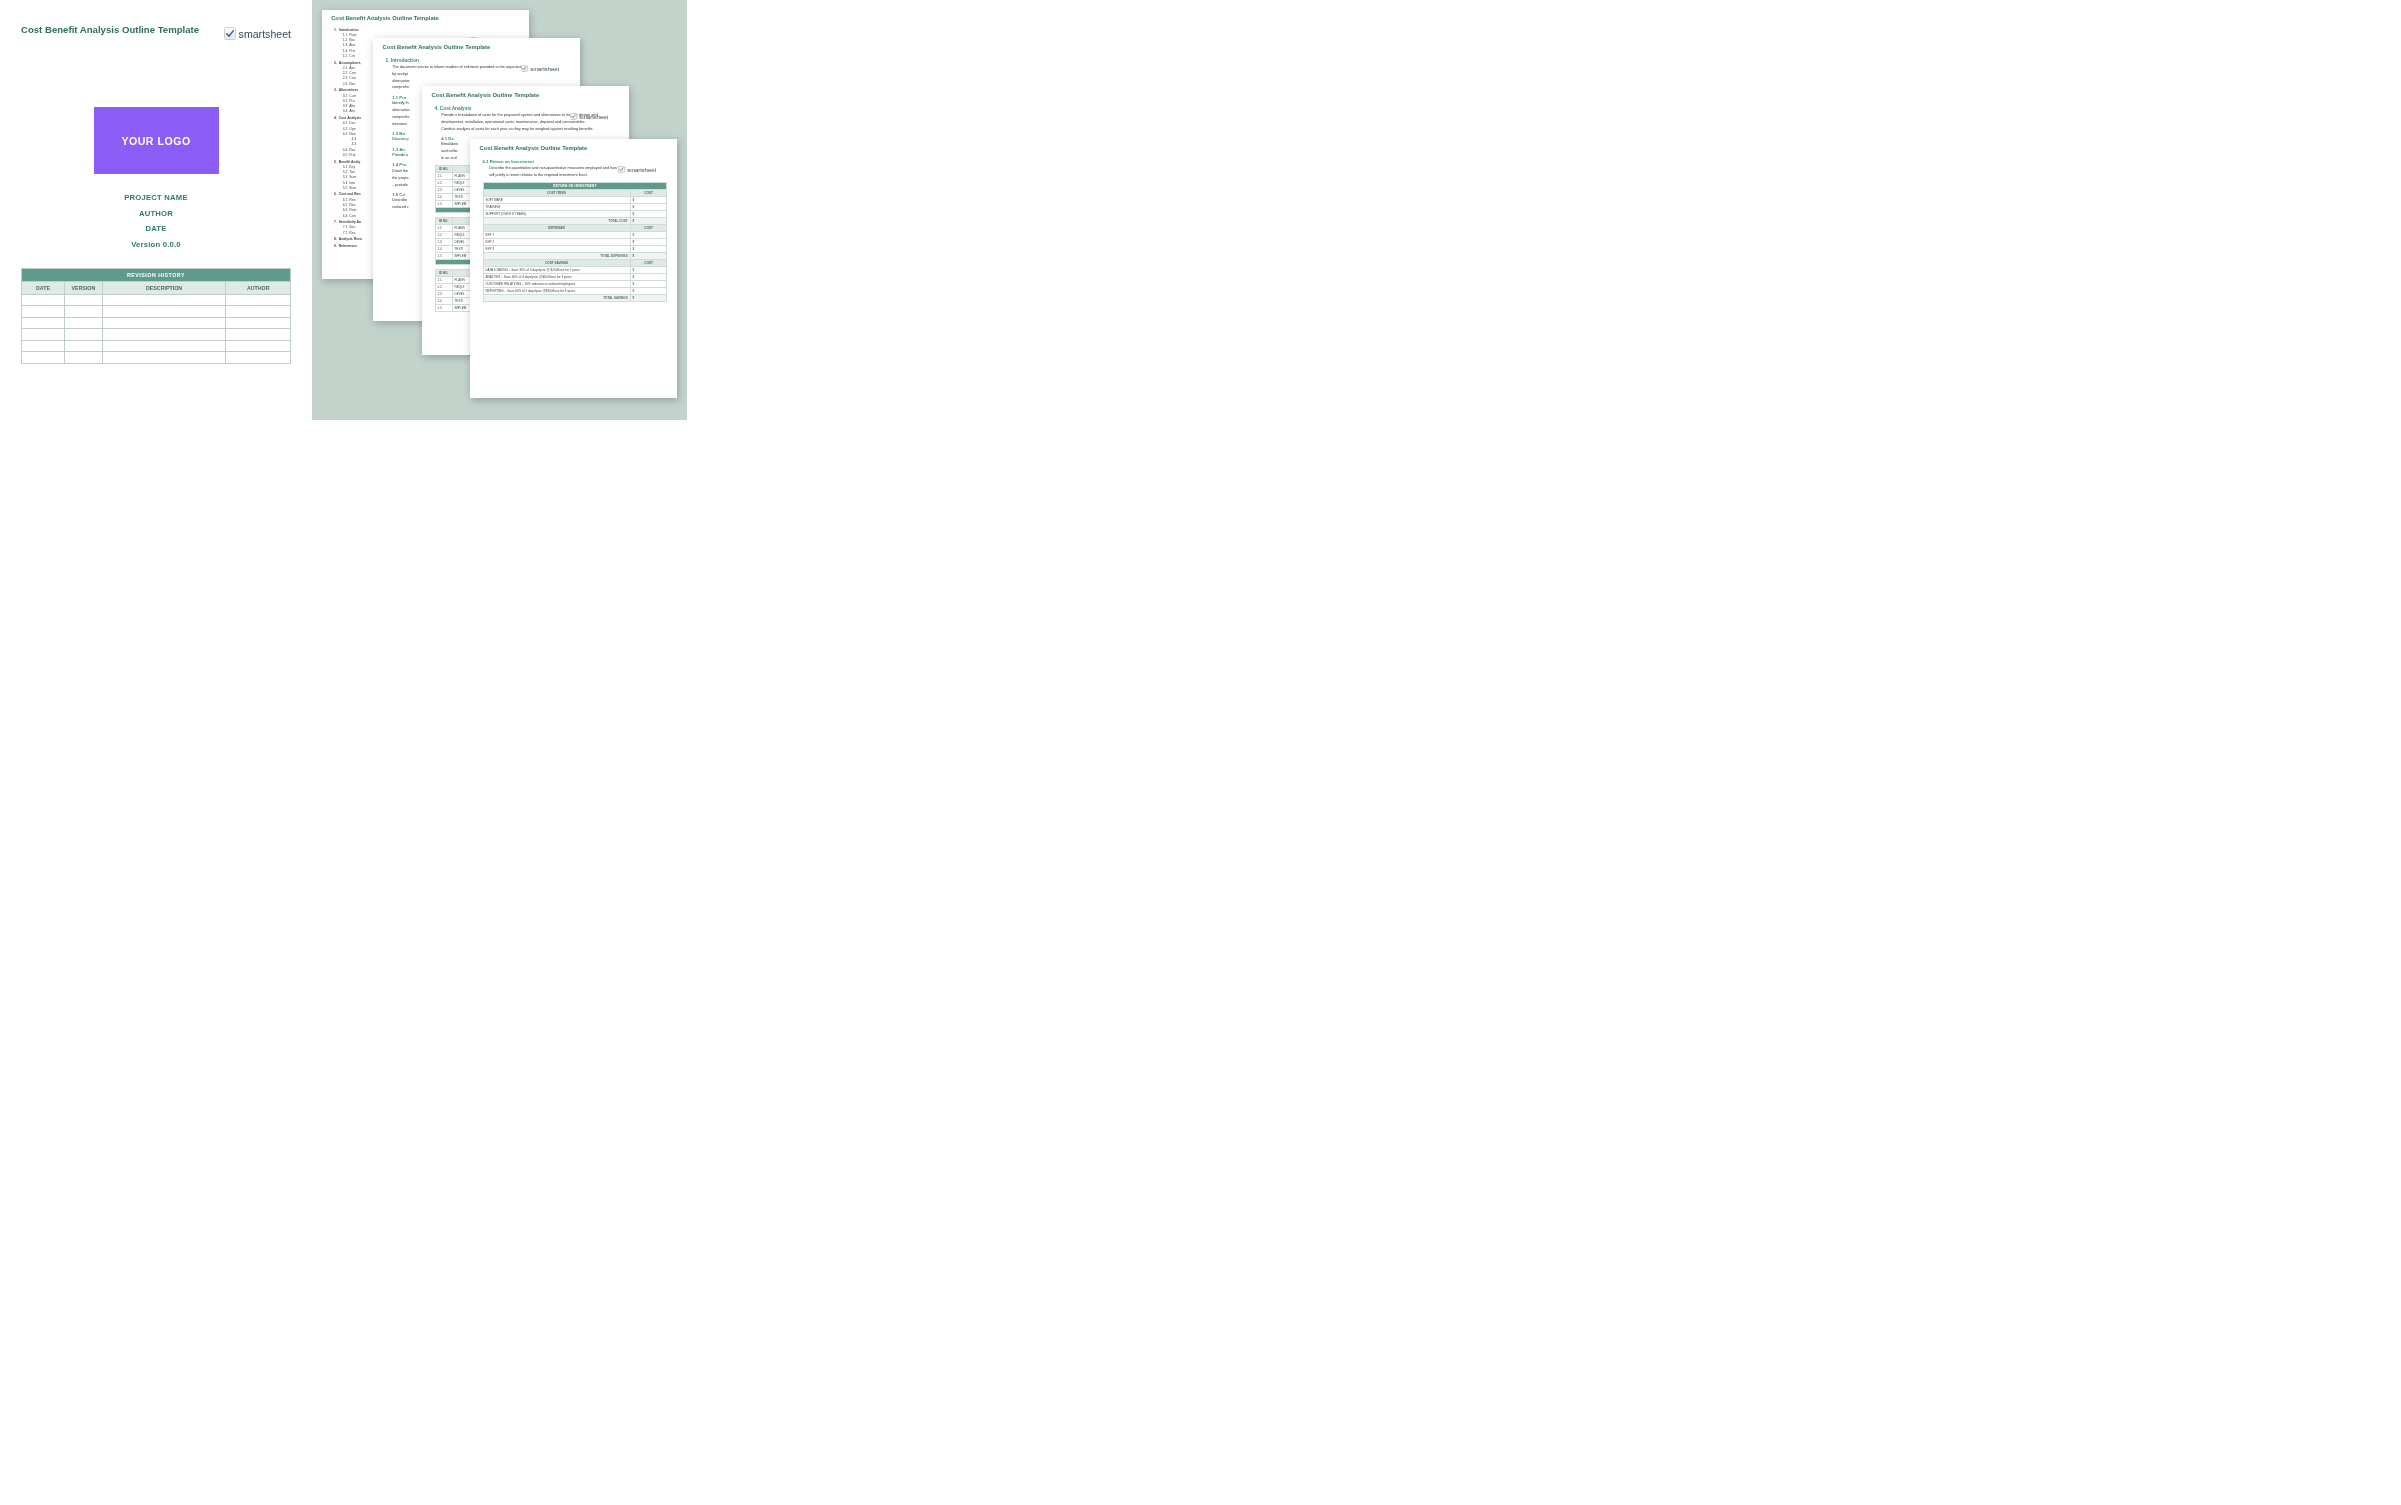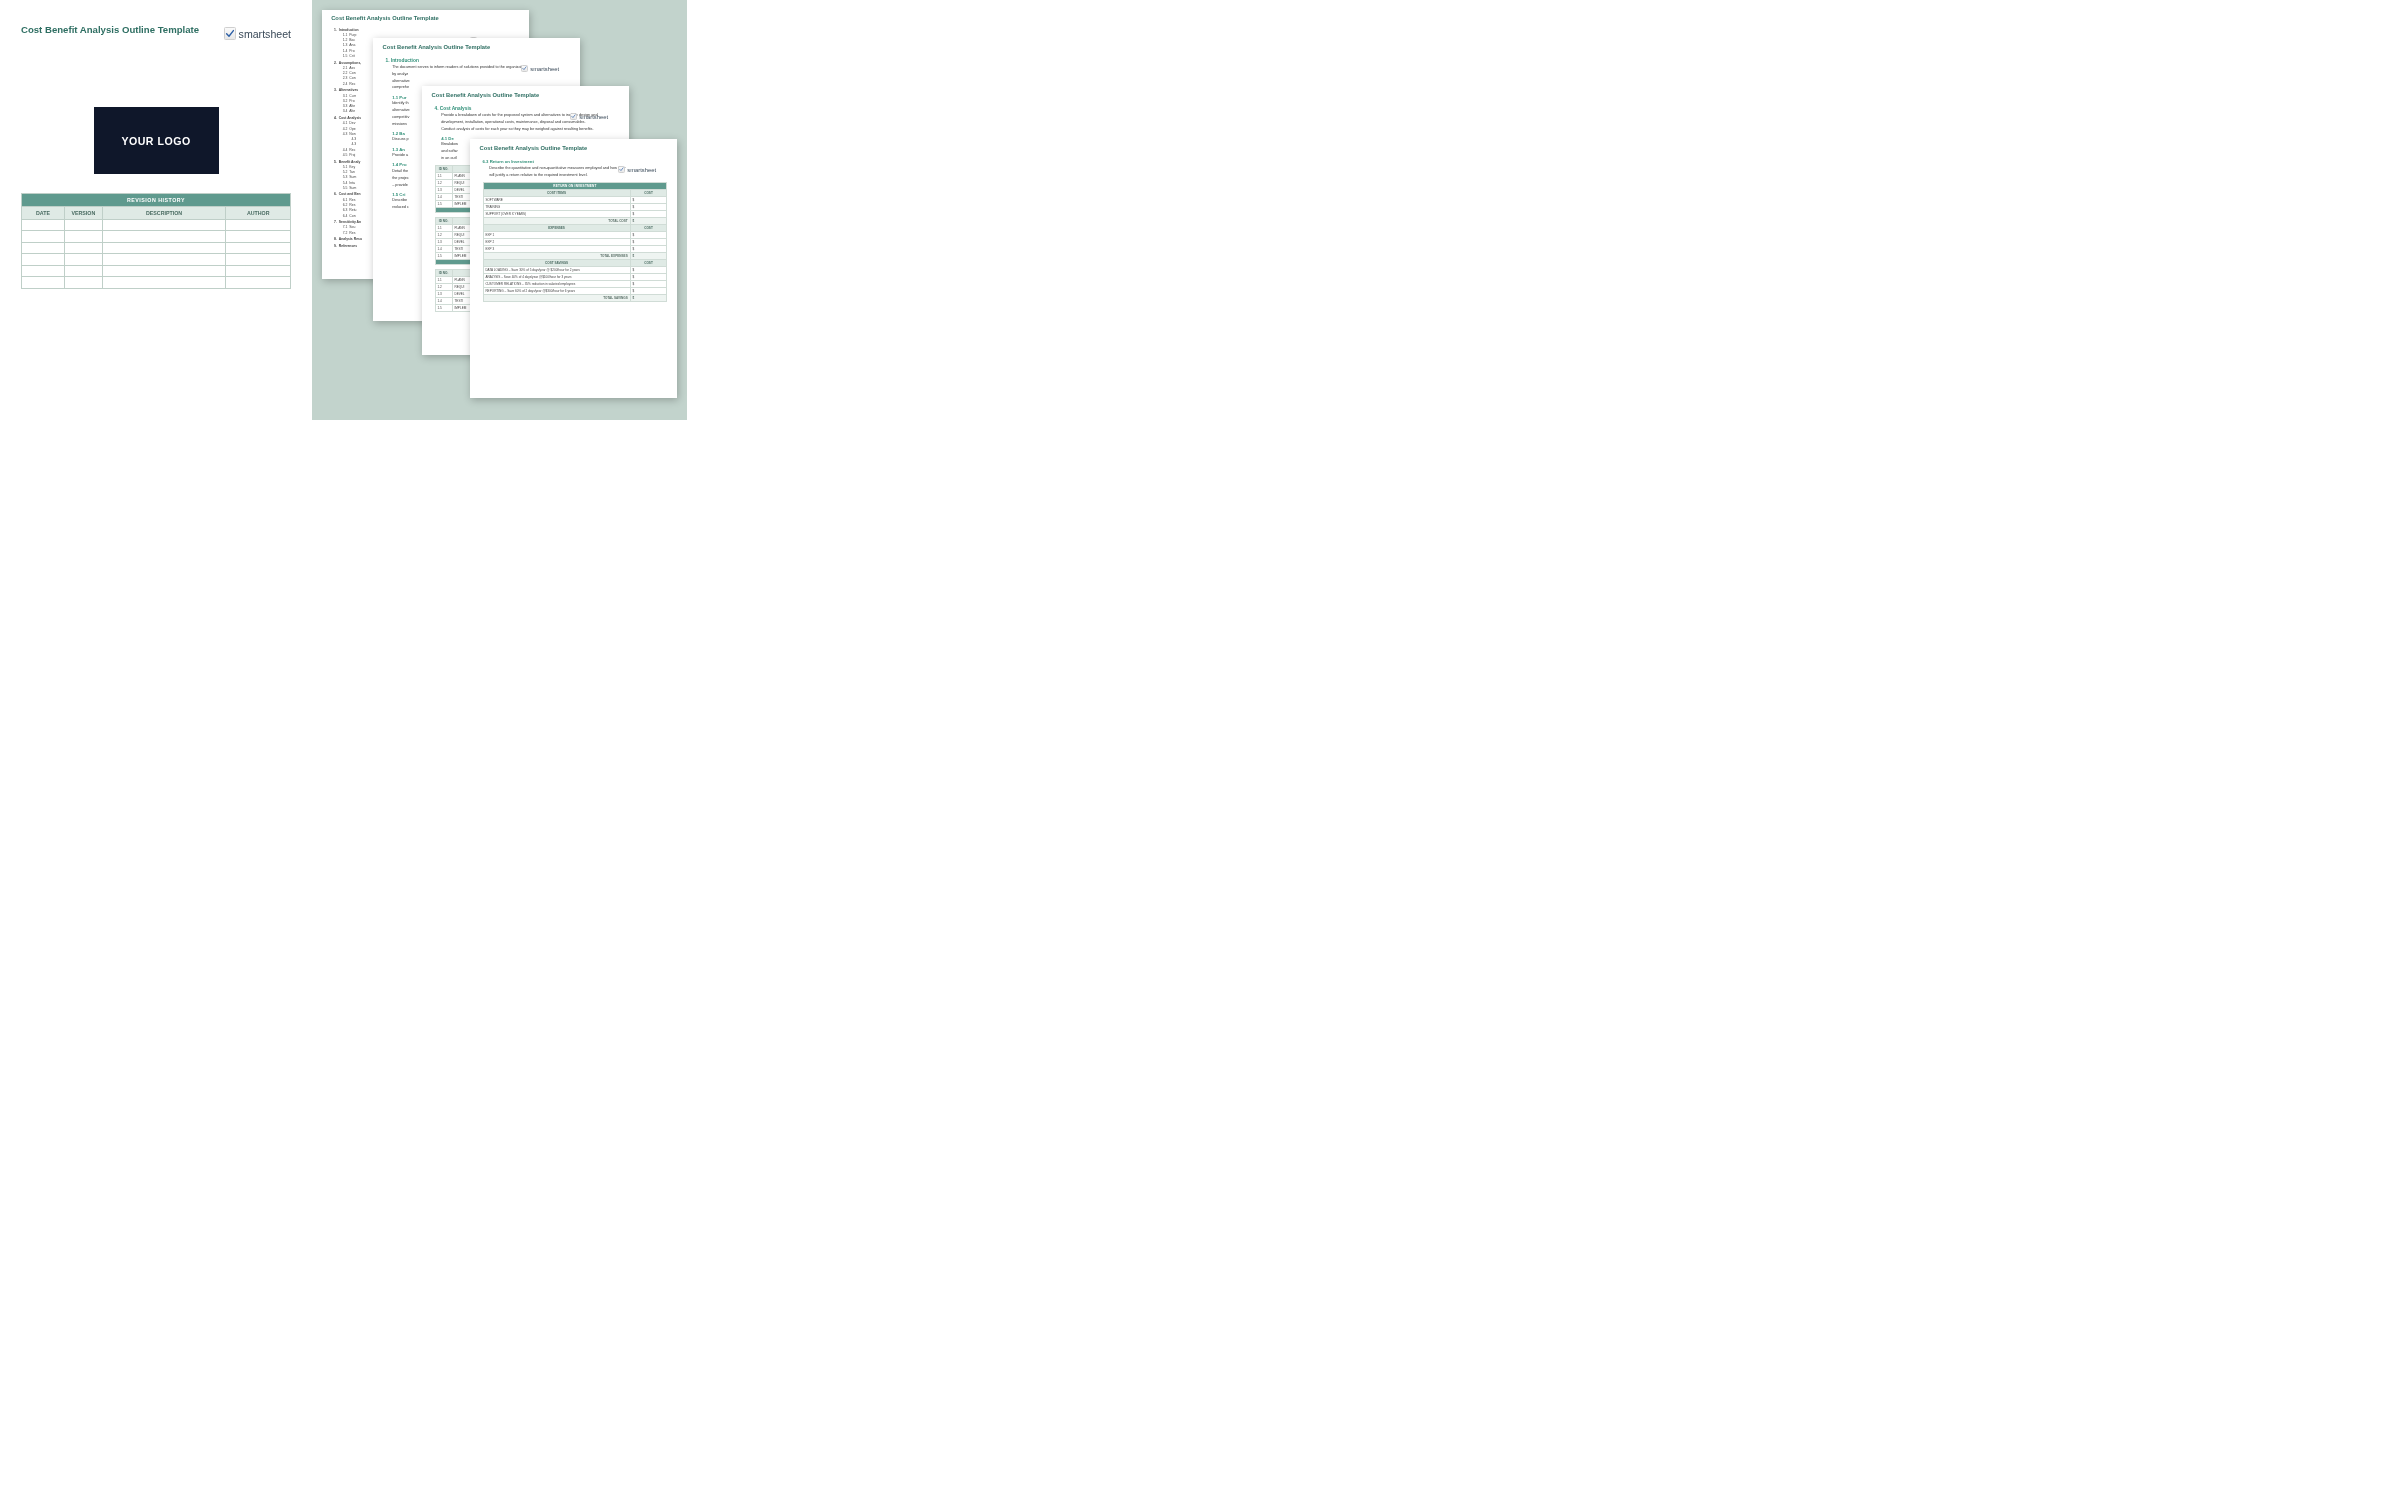--- a/index.html
+++ b/index.html
@@ -45,21 +45,21 @@
     margin-right: 2.4px;
   }
   .logo-mark svg { width: 9.6px; height: 9.6px; }
   .logo-text { font-size: 10.6px; color: #3a4a59; letter-spacing: 0px; }
   .logo.xsmall .logo-mark { width: 6.7px; height: 6.7px; }
   .logo.xsmall .logo-mark svg { width: 4.8px; height: 4.8px; }
   .logo.xsmall .logo-text { font-size: 5.8px; }
 
   .logo-box {
     width: 125px; height: 67px;
-    background: #0f172a;
+    background: #8b5cf6;
     margin: 72px auto 0 auto;
     display: flex; align-items: center; justify-content: center;
     color: #fff; font-size: 10.6px; font-weight: bold; letter-spacing: 0.5px;
   }
   .meta-block { text-align: center; margin-top: 19px; }
   .meta-block div { color: #2f7a6b; font-weight: bold; font-size: 7.7px; margin: 6.7px 0; letter-spacing: 0.2px; }
 
   .rev-table {
     width: 100%;
     border-collapse: collapse;
@@ -128,20 +128,26 @@
     <span class="logo-mark">
       <svg viewBox="0 0 24 24">
           <path d="M4 12 L10 18 L21 4" stroke="#2d5fa5" stroke-width="3.5" fill="none" stroke-linecap="round" stroke-linejoin="round"></path>
         </svg>
     </span>
     <span class="logo-text">smartsheet</span>
   </div>
 
   <div class="logo-box">YOUR LOGO</div>
 
+  <div class="meta-block">
+    <div>PROJECT NAME</div>
+    <div>AUTHOR</div>
+    <div>DATE</div>
+    <div>Version 0.0.0</div>
+  </div>
 
   <table class="rev-table">
     <tbody>
         <tr>
           <th class="hdr1" colspan="4">REVISION HISTORY</th>
         </tr>
     <tr>
       <th class="hdr2" style="width:16%">DATE</th>
       <th class="hdr2" style="width:14%">VERSION</th>
       <th class="hdr2" style="width:46%">DESCRIPTION</th>

